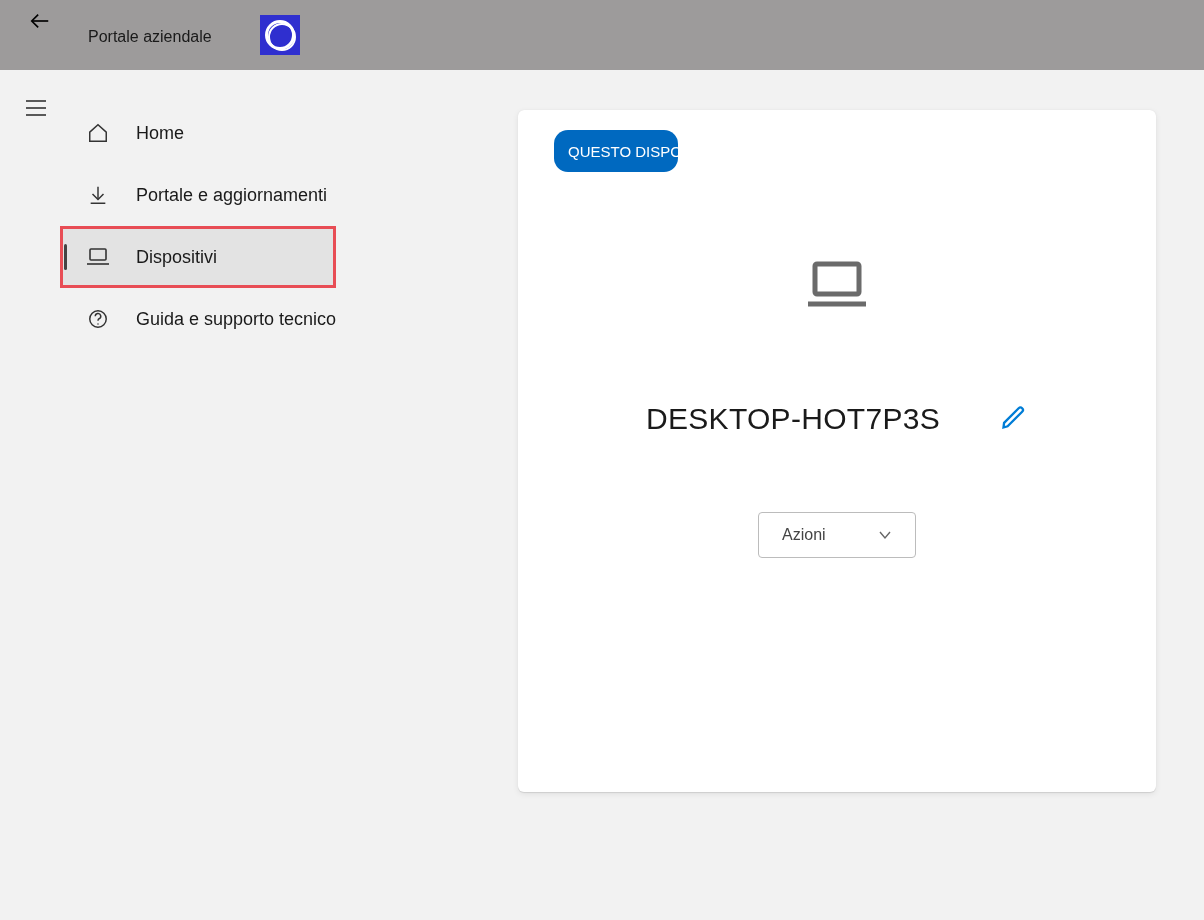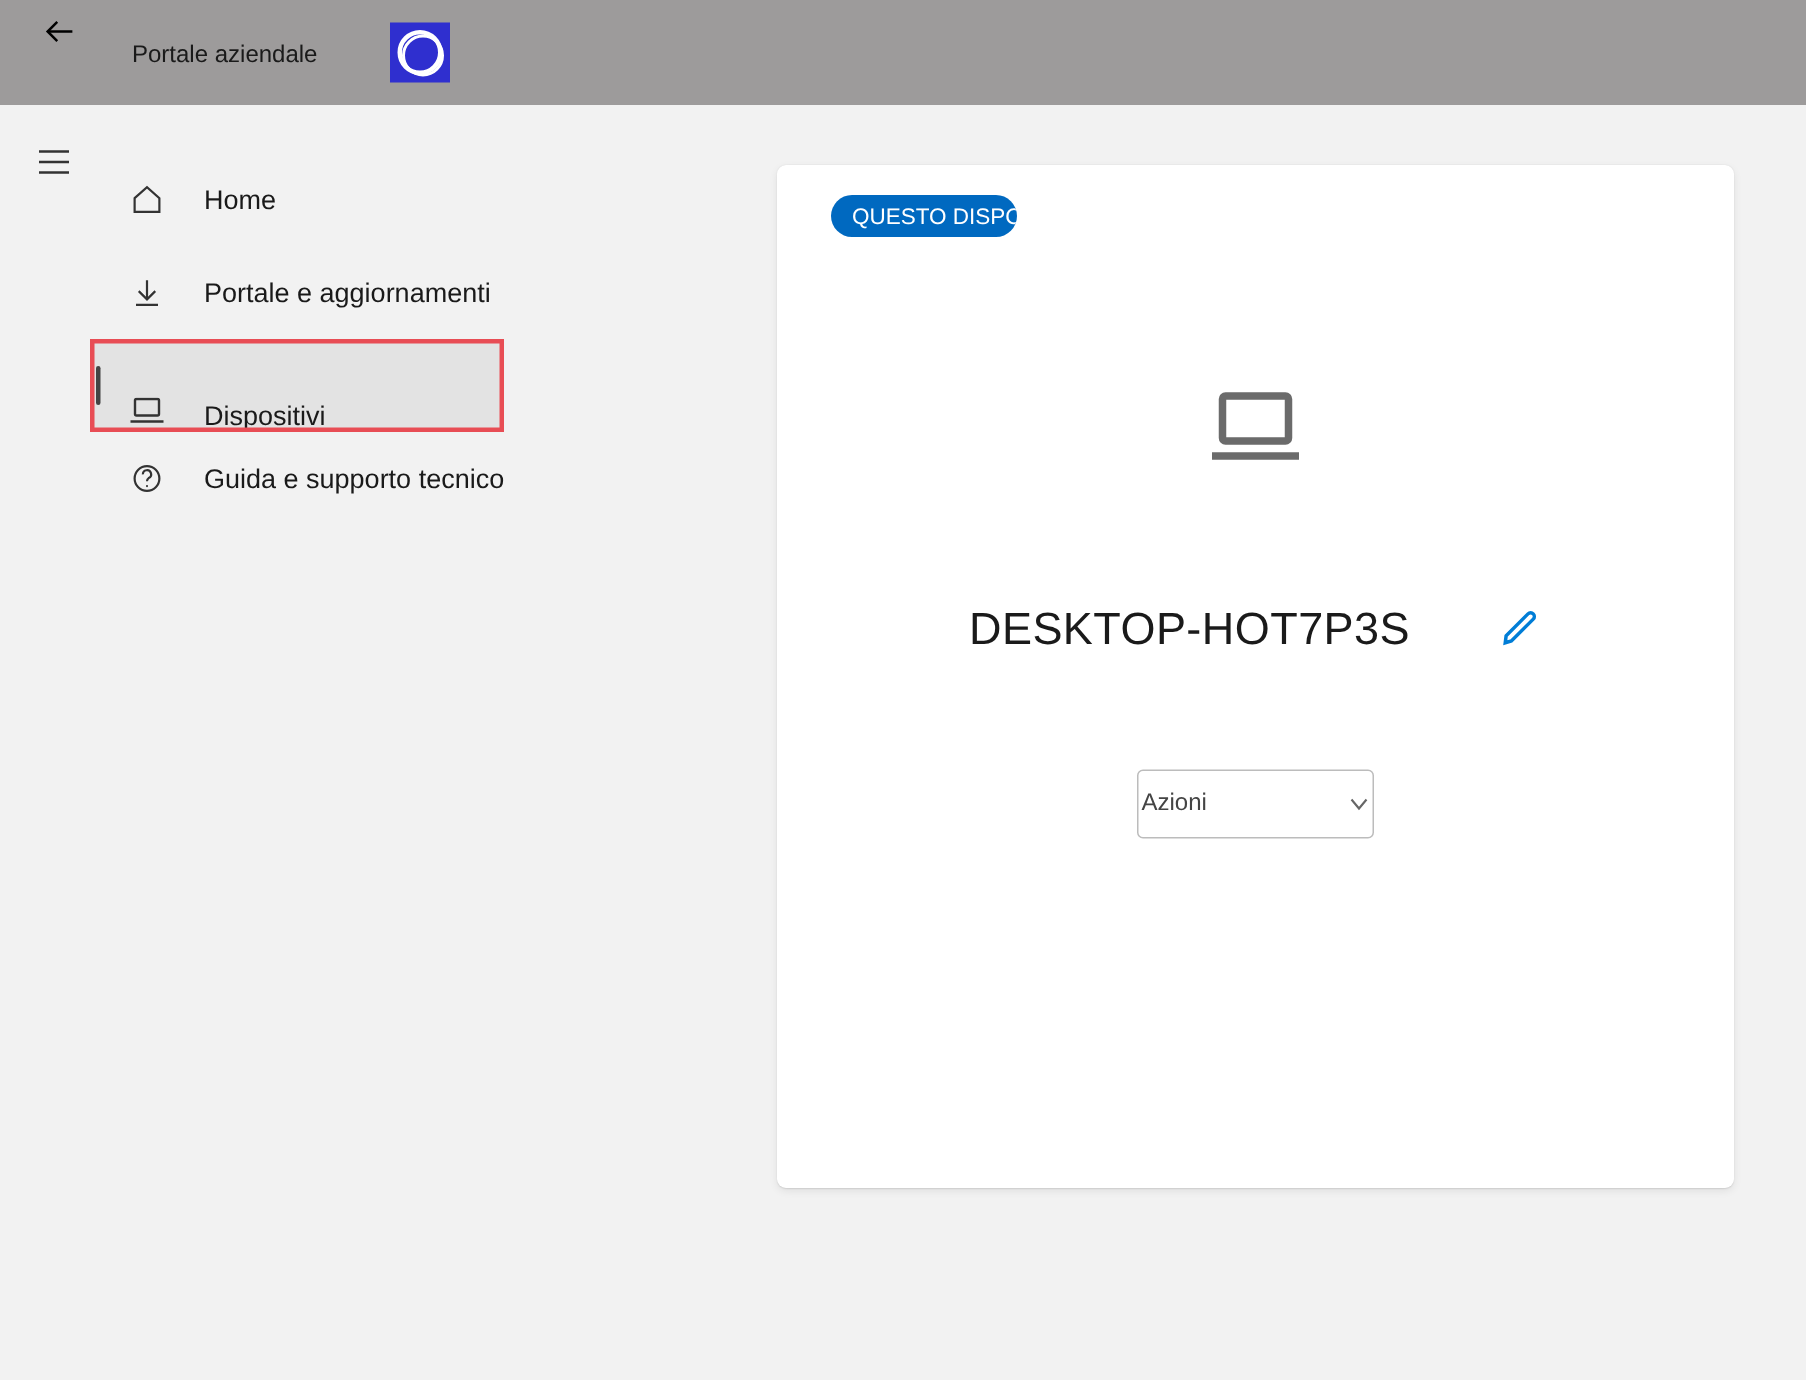--- a/index.html
+++ b/index.html
@@ -93,21 +93,20 @@
       border-radius: 2px;
     }
     .nav-icon {
       width: 28px; height: 28px;
       display: flex; align-items: center; justify-content: center;
       margin-right: 24px;
     }
     .nav-item.highlighted {
       outline: 3px solid #e84d55;
       outline-offset: -3px;
-      align-items: flex-end;
     }
     .sidebar-spacer { flex: 1; }
     .settings-item {
       height: 60px;
       display: flex;
       align-items: center;
       padding-left: 24px;
       font-size: 18px;
       color: #1a1a1a;
     }
@@ -134,21 +133,21 @@
     }
     .badge {
       position: absolute;
       top: 20px; left: 36px;
       background: #0069c0;
       color: #fff;
       font-size: 15px;
       padding: 4px 4px 4px 14px;
       border-radius: 14px;
       width: 124px;
-      height: 28px;
+      height: 42px;
       overflow: hidden;
       white-space: nowrap;
       display: flex; align-items: center;
     }
     .device-icon-wrap {
       text-align: center;
       margin-top: 130px;
     }
     .device-icon {
       display: inline-block;
@@ -175,21 +174,21 @@
     }
     .actions-select {
       width: 158px;
       height: 46px;
       border: 1px solid #bcbcbc;
       border-radius: 4px;
       background: #fff;
       display: flex;
       align-items: center;
       justify-content: space-between;
-      padding: 0 2px;
+      padding: 0 23px;
       font-size: 16px;
       color: #444;
     }
   </style>
 </head>
 <body>
 
 <div class="titlebar">
   <div class="back-arrow">
     <svg width="22" height="22" viewBox="0 0 24 24" fill="none" stroke="#000" stroke-width="1.8">

